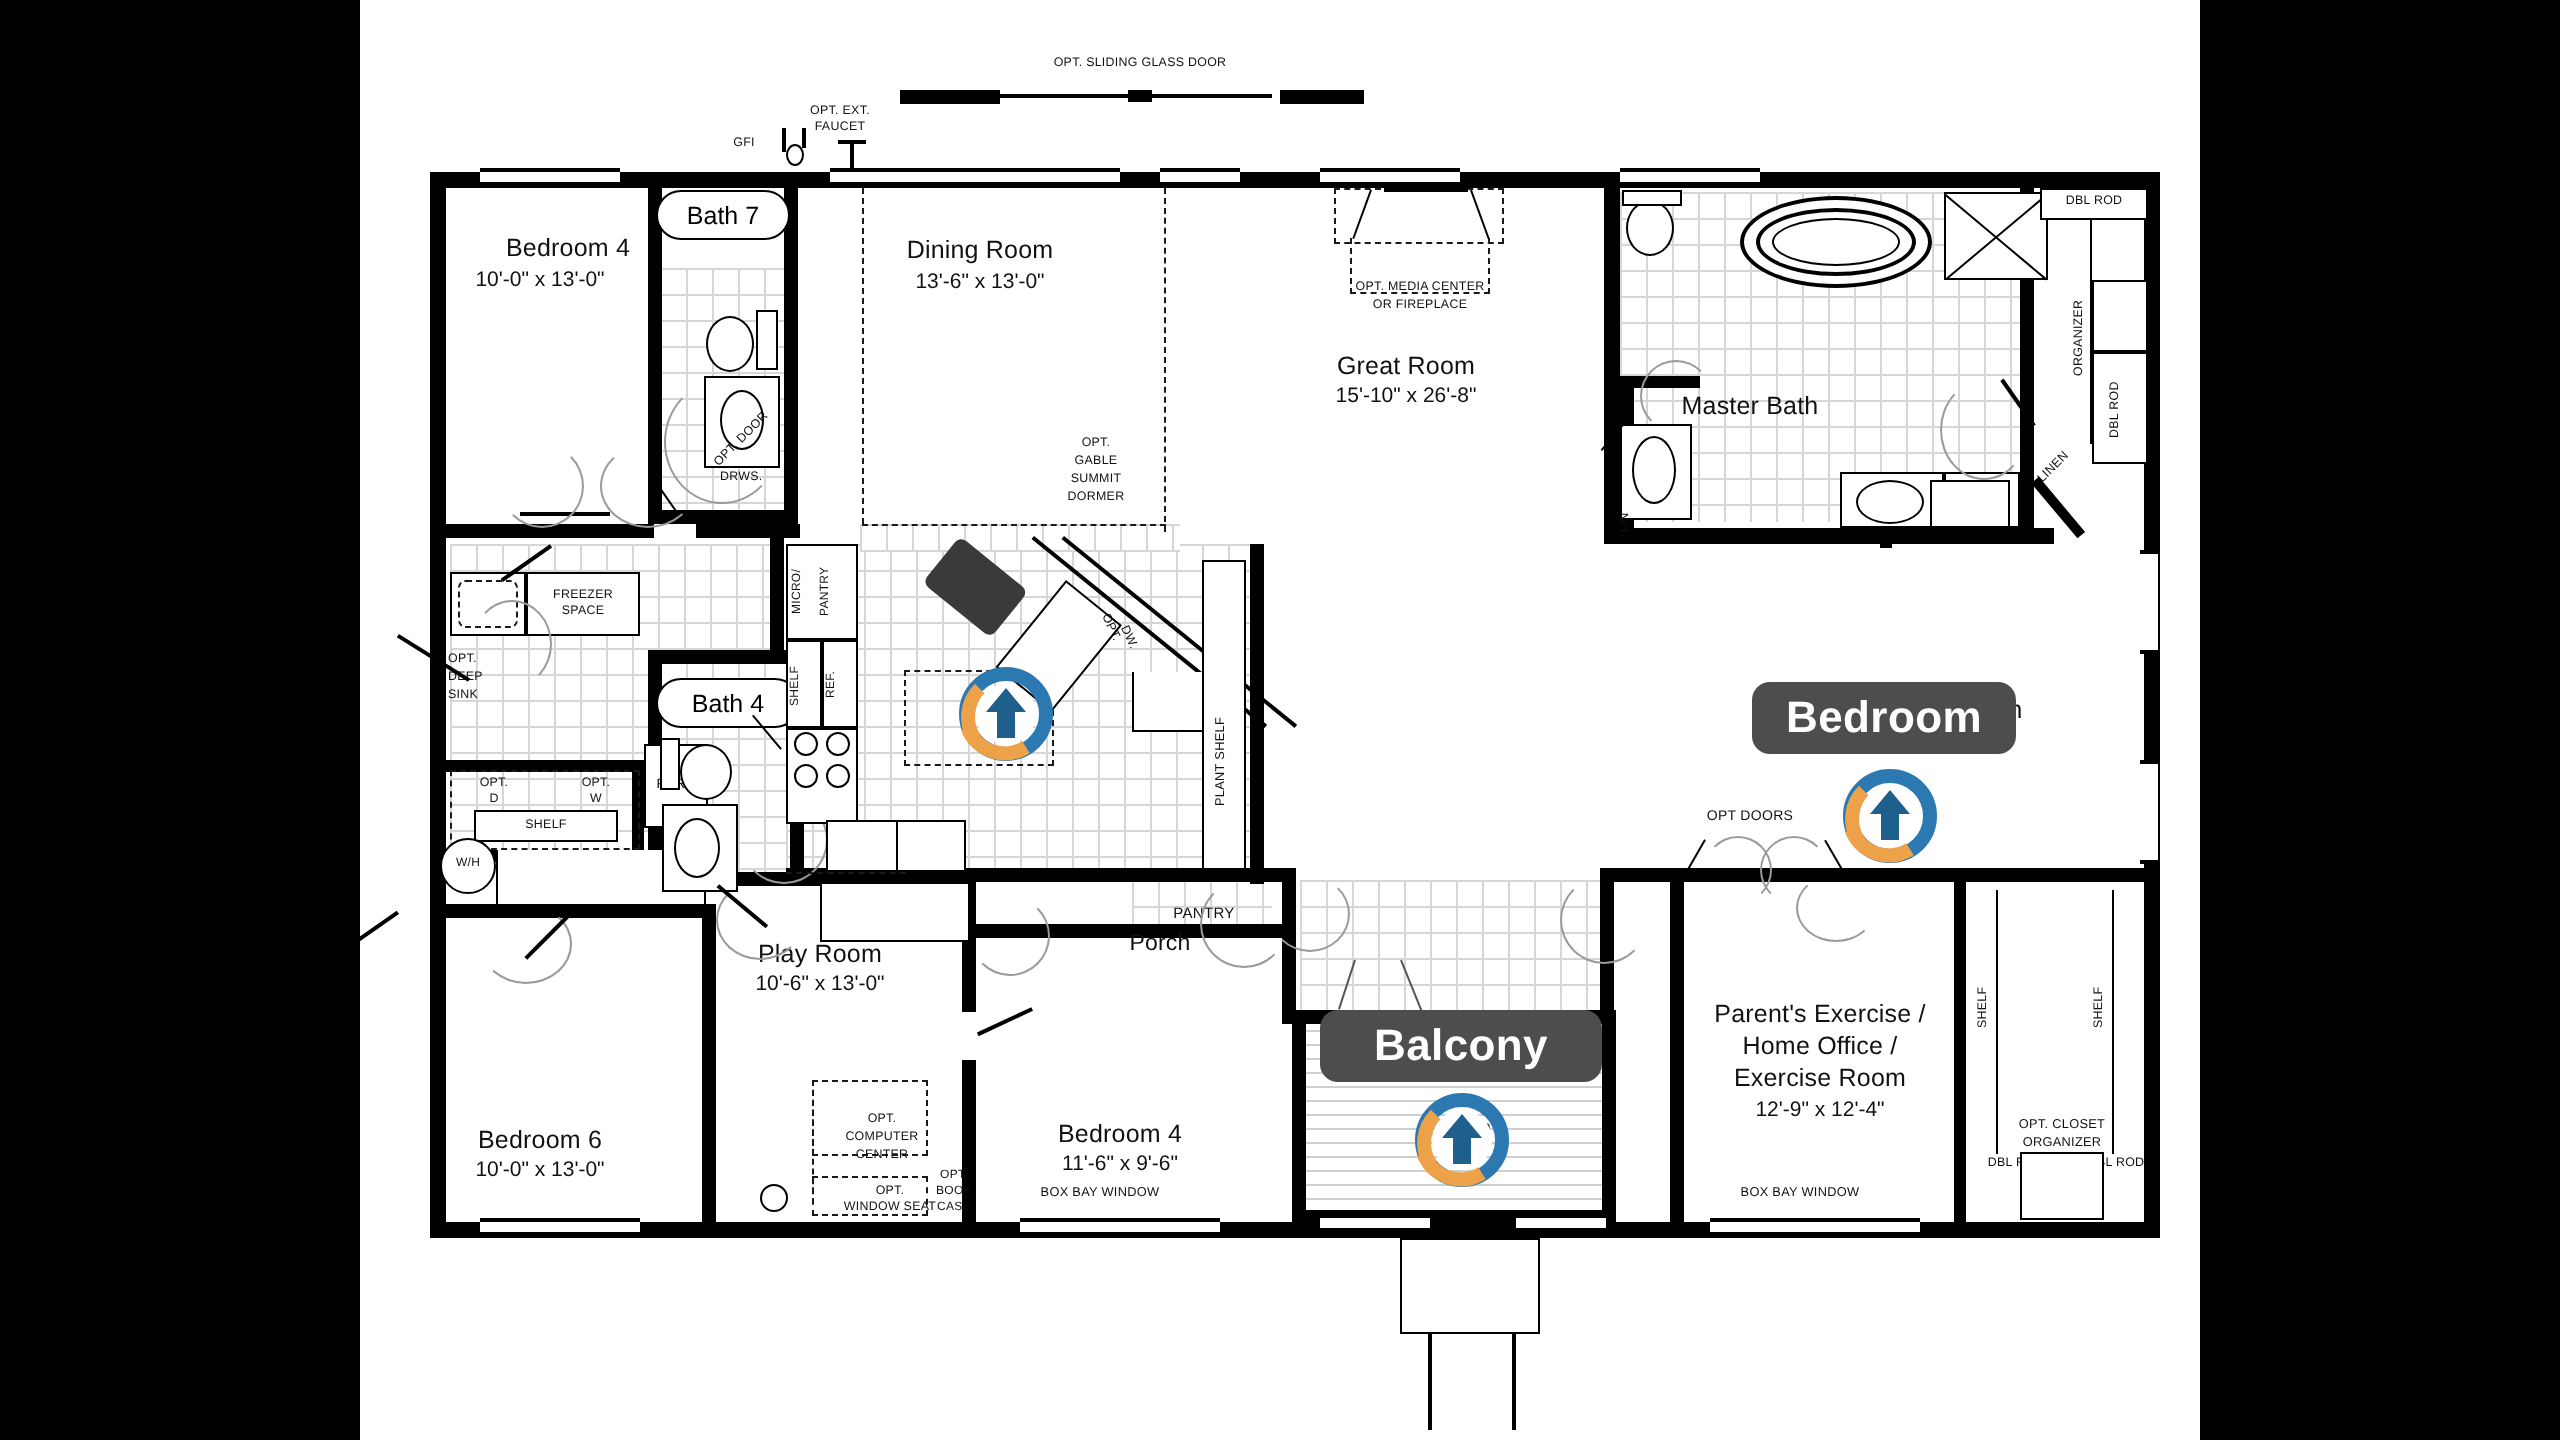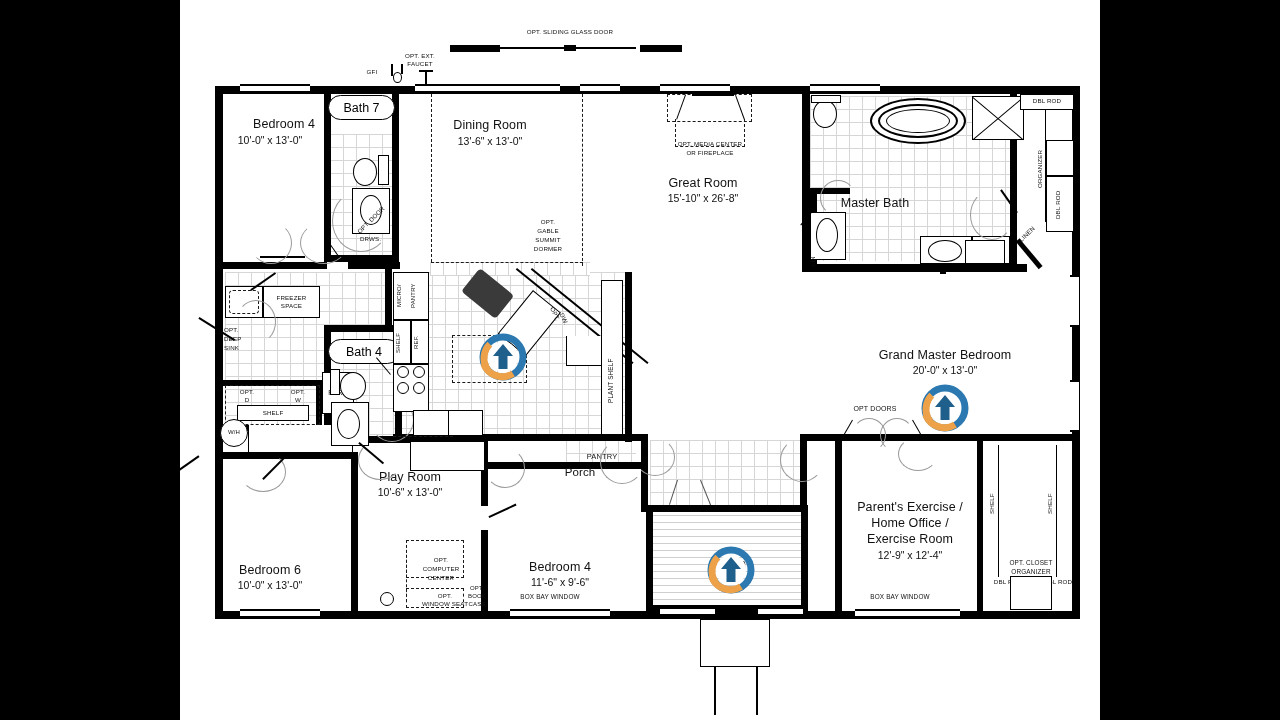--- a/index.html
+++ b/index.html
@@ -452,30 +452,32 @@
     <div class="hotspot" style="left:297px; top:331px; width:52px; height:52px;">
       <svg width="52" height="52" viewBox="0 0 52 52">
         <circle cx="26" cy="26" r="20" fill="none" stroke="#2b79b0" stroke-width="7"></circle>
         <path d="M 10.4 38.6 A 20 20 0 0 1 12.9 13.3" fill="none" stroke="#eda24a" stroke-width="7" stroke-linecap="butt"></path>
         <path d="M 6.8 33.0 A 20 20 0 0 0 36.0 42.6" fill="none" stroke="#eda24a" stroke-width="7" stroke-linecap="butt"></path>
         <circle cx="26" cy="26" r="15" fill="#ffffff"></circle>
         <path d="M 26 13 L 36 25 L 30.5 25 L 30.5 38 L 21.5 38 L 21.5 25 L 16 25 Z" fill="#1f5f8b"></path>
       </svg>
     </div>
 
+    <div class="pill" style="left:696px; top:341px; width:132px; height:36px; font-size:22px;">Bedroom</div>
     <div class="hotspot" style="left:739px; top:382px; width:52px; height:52px;">
       <svg width="52" height="52" viewBox="0 0 52 52">
         <circle cx="26" cy="26" r="20" fill="none" stroke="#2b79b0" stroke-width="7"></circle>
         <path d="M 10.4 38.6 A 20 20 0 0 1 12.9 13.3" fill="none" stroke="#eda24a" stroke-width="7" stroke-linecap="butt"></path>
         <path d="M 6.8 33.0 A 20 20 0 0 0 36.0 42.6" fill="none" stroke="#eda24a" stroke-width="7" stroke-linecap="butt"></path>
         <circle cx="26" cy="26" r="15" fill="#ffffff"></circle>
         <path d="M 26 13 L 36 25 L 30.5 25 L 30.5 38 L 21.5 38 L 21.5 25 L 16 25 Z" fill="#1f5f8b"></path>
       </svg>
     </div>
 
+    <div class="pill" style="left:480px; top:505px; width:141px; height:36px; font-size:22px;">Balcony</div>
     <div class="hotspot" style="left:525px; top:544px; width:52px; height:52px;">
       <svg width="52" height="52" viewBox="0 0 52 52">
         <circle cx="26" cy="26" r="20" fill="none" stroke="#2b79b0" stroke-width="7"></circle>
         <path d="M 10.4 38.6 A 20 20 0 0 1 12.9 13.3" fill="none" stroke="#eda24a" stroke-width="7" stroke-linecap="butt"></path>
         <path d="M 6.8 33.0 A 20 20 0 0 0 36.0 42.6" fill="none" stroke="#eda24a" stroke-width="7" stroke-linecap="butt"></path>
         <circle cx="26" cy="26" r="15" fill="#ffffff"></circle>
         <path d="M 26 13 L 36 25 L 30.5 25 L 30.5 38 L 21.5 38 L 21.5 25 L 16 25 Z" fill="#1f5f8b"></path>
       </svg>
     </div>
 

